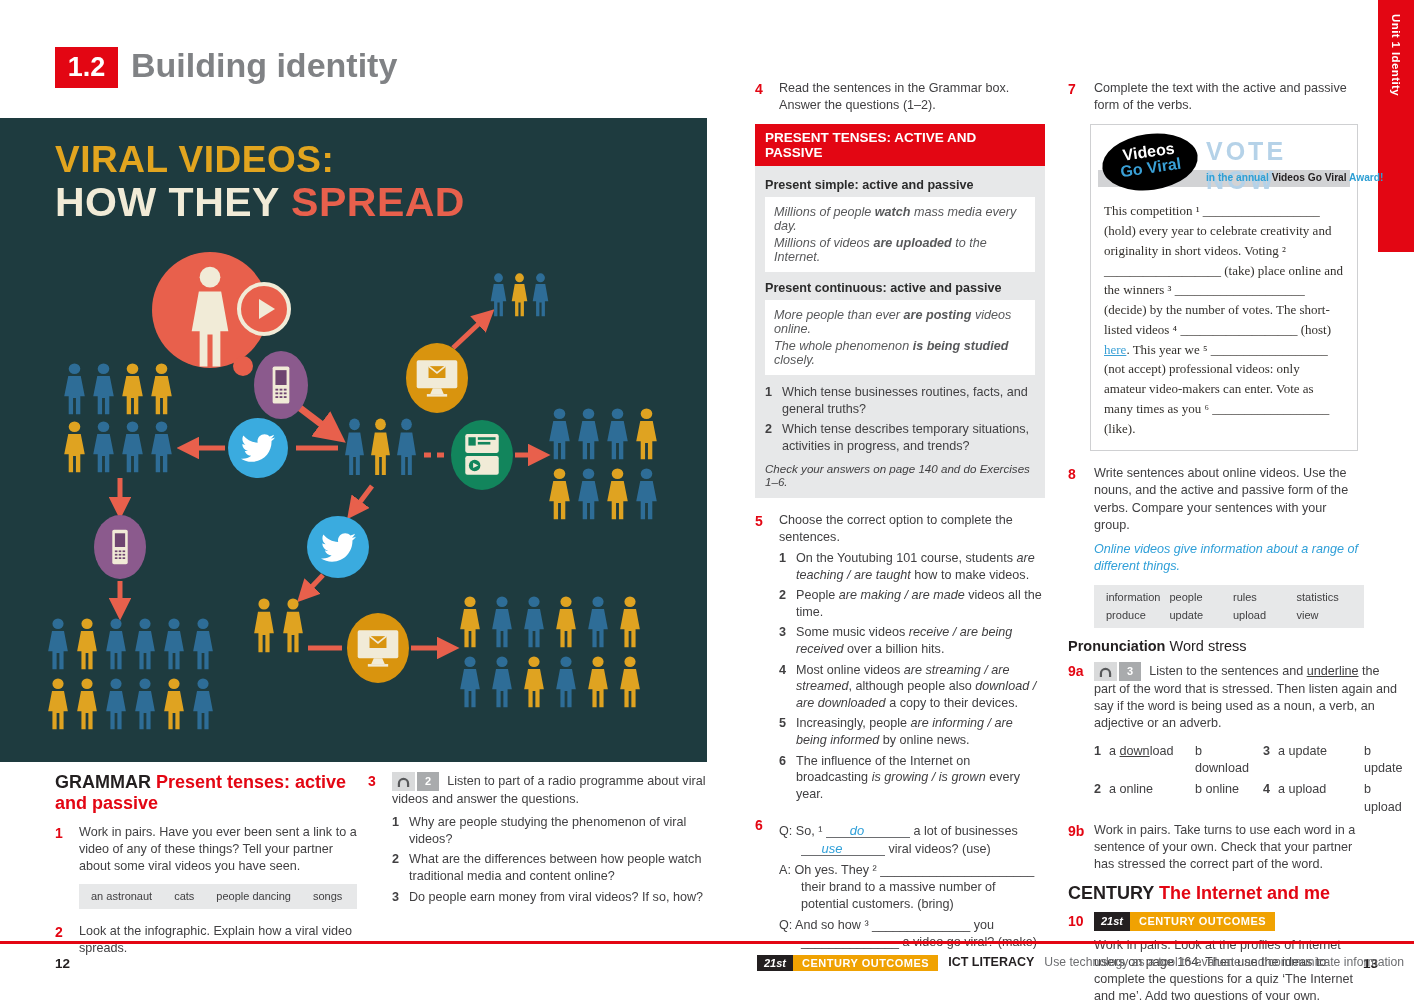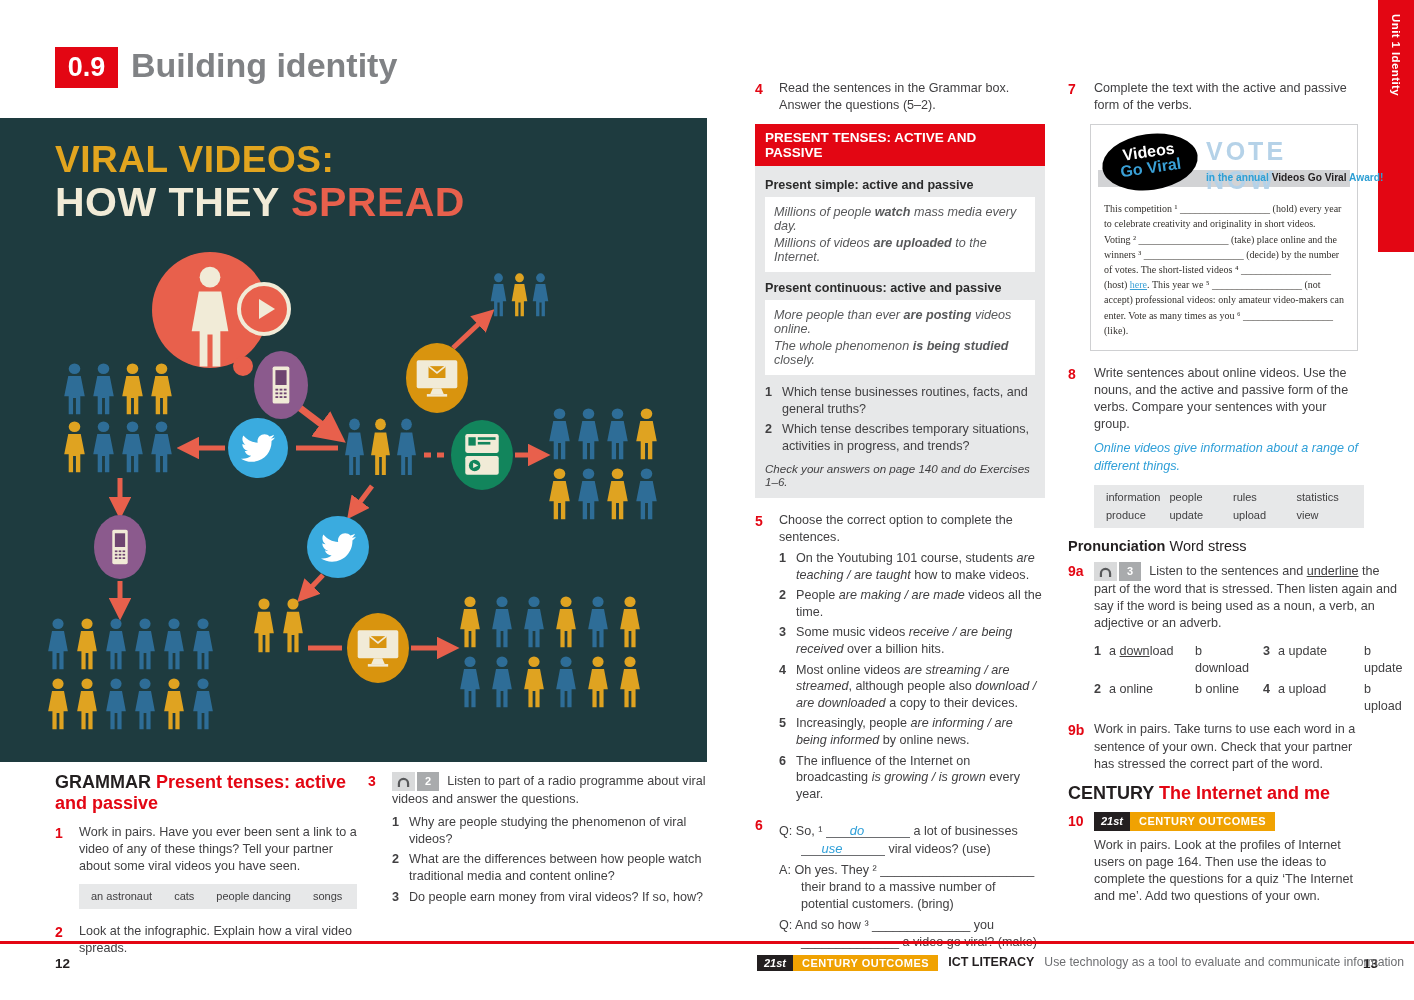--- a/index.html
+++ b/index.html
@@ -61,21 +61,21 @@
   .vote{border:1px solid #cfd0d2;margin:2px 0 14px 22px;width:240px;background:#fff;padding:10px 13px 12px;position:relative;}
   .vote-top{position:relative;height:58px;}
   .vote-bar{position:absolute;left:-6px;right:-6px;top:35px;height:17px;background:#d2d3d5;}
   .vote-logo{position:absolute;left:-2px;top:-1px;width:96px;height:56px;background:#000;border-radius:50%;
         transform:rotate(-8deg);text-align:center;padding-top:10px;box-sizing:border-box;line-height:1.02;z-index:2;}
   .vote-logo .w{color:#fff;font-weight:bold;font-size:16px;display:block;}
   .vote-logo .b{color:#3aa0d6;font-weight:bold;font-size:16px;display:block;}
   .vote-head{position:absolute;left:102px;top:2px;color:#b5d2e8;font-weight:bold;font-size:25px;letter-spacing:3px;}
   .vote-tag{position:absolute;left:102px;top:37px;font-size:10.2px;font-weight:bold;white-space:nowrap;}
   .vote-tag .blue{color:#2e9fd4;} .vote-tag .blk{color:#231f20;}
-  .vote-body{font-family:"Liberation Serif",serif;font-size:10px;line-height:1.52;color:#33302c;margin-top:8px;}
+  .vote-body{font-family:"Liberation Serif",serif;font-size:13px;line-height:1.52;color:#33302c;margin-top:8px;}
   
   .pronh{font-size:14.5px;color:#231f20;margin:6px 0 8px;}
   .pronh b{font-weight:bold;}
   .stress-grid{display:grid;grid-template-columns:1fr 1fr;column-gap:14px;margin-top:7px;}
   .stress-item{display:grid;grid-template-columns:15px 86px 1fr;font-size:12.6px;margin-top:4px;}
   
   .badge-row{margin-bottom:6px;}
   .b21{background:#231f20;color:#fff;font-style:italic;font-weight:bold;font-size:11px;padding:2px 7px;display:inline-block;}
   .bco{background:#f0a202;color:#fff;font-weight:bold;font-size:11px;letter-spacing:.5px;padding:2px 9px;display:inline-block;}
   
@@ -87,21 +87,21 @@
   #footer-badges{position:absolute;left:757px;top:953px;display:flex;align-items:center;gap:10px;white-space:nowrap;}
   #footer-badges .lbl{font-weight:bold;font-size:12.5px;color:#231f20;}
   #footer-badges .txt{font-size:12.2px;color:#6d6e71;}
   p{margin:0;}
 </style>
 </head>
 <body>
 
 <div id="page">
 
-  <div id="lesson-badge">0.9</div>
+  <div id="lesson-badge">1.2</div>
   <div id="lesson-title">Building identity</div>
 
   <div id="unit-tab">
     <span>Unit 1 Identity</span>
   </div>
 
   <div id="infographic">
     <div id="ig-title">
       <div class="l1">VIRAL VIDEOS:</div>
       <div class="l2">
@@ -467,21 +467,21 @@
               <span>Do people earn money from viral videos? If so, how?</span>
             </span>
         </span>
       </span>
     </div>
   </div>
 
   <div id="col-mid">
     <div class="ex">
       <span class="exnum">4</span>
-      <span class="extext">Read the sentences in the Grammar box. Answer the questions (5–2).</span>
+      <span class="extext">Read the sentences in the Grammar box. Answer the questions (1–2).</span>
     </div>
 
     <div class="gbox">
       <div class="gbox-h">PRESENT TENSES: ACTIVE AND PASSIVE</div>
       <div class="gbox-b">
         <div class="gbox-label">Present simple: active and passive</div>
         <div class="gbox-ex">
           <p><i>Millions of people <b>watch</b> mass media every day.</i></p>
           <p><i>Millions of videos <b>are uploaded</b> to the Internet.</i></p>
         </div>

